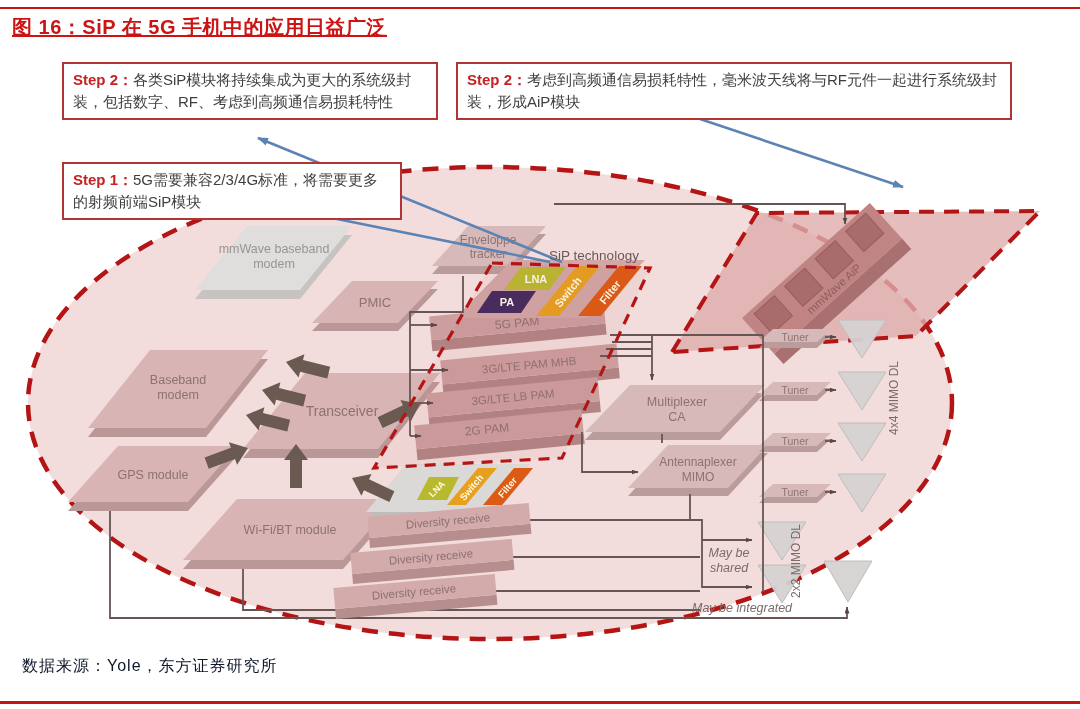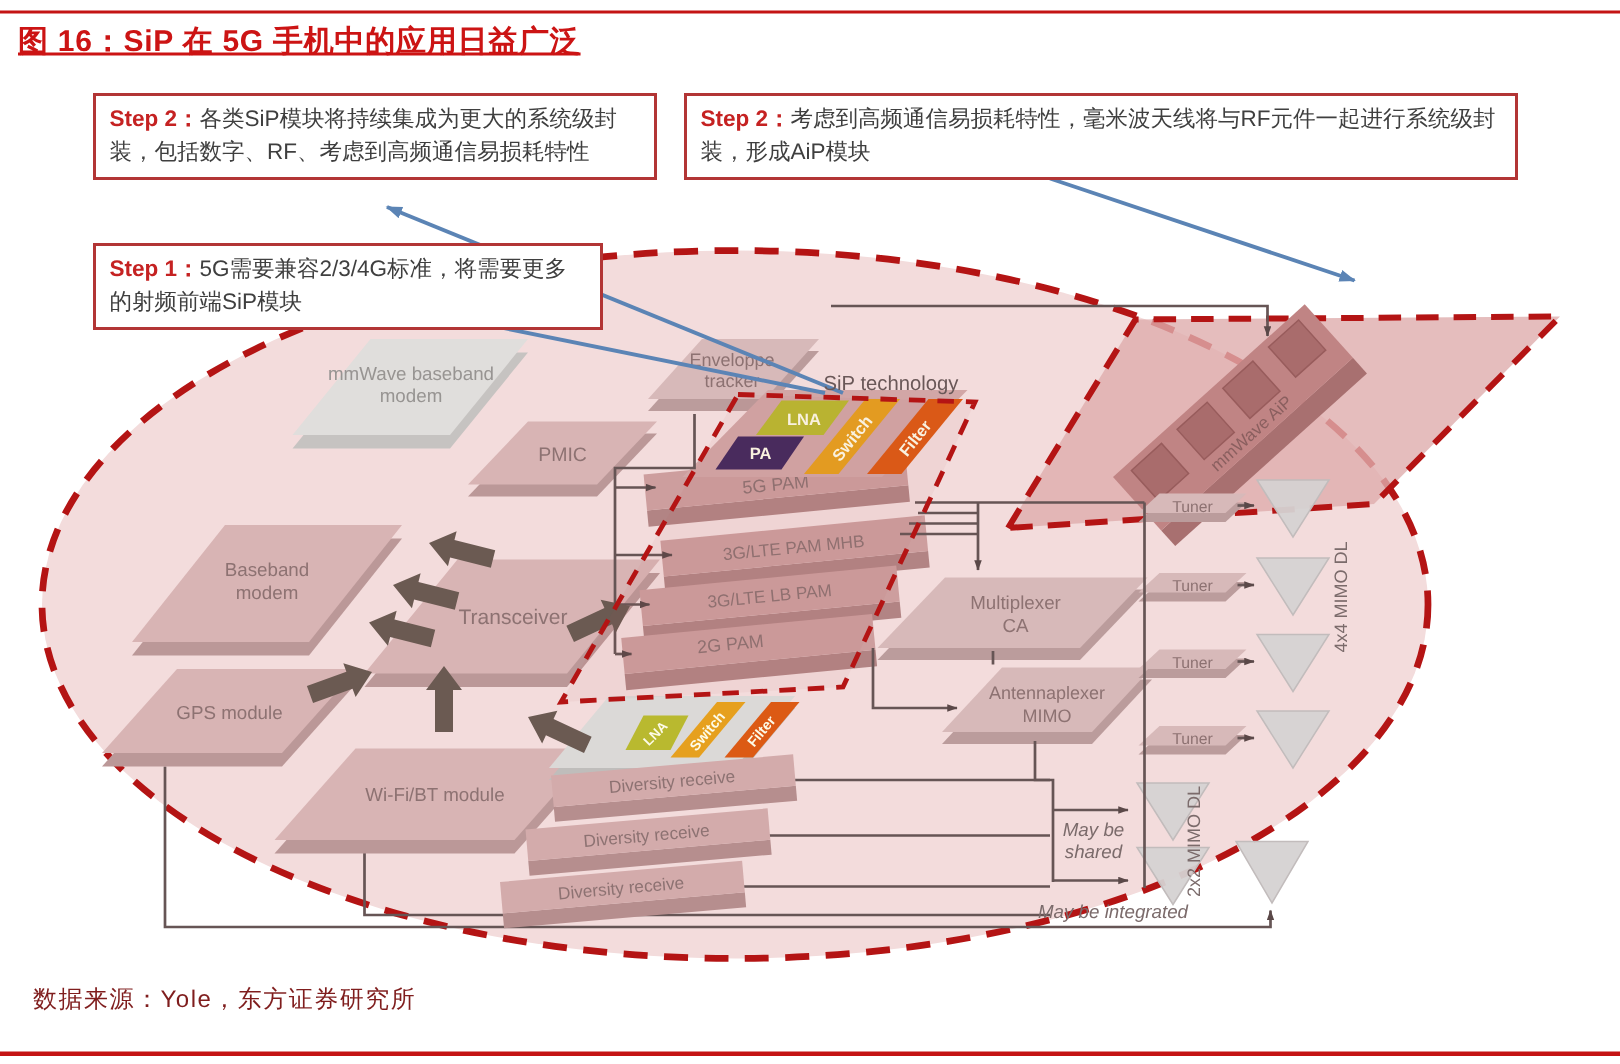--- a/index.html
+++ b/index.html
@@ -16,21 +16,21 @@
   .stepbox{
     position:absolute;z-index:3;background:#ffffff;border:2px solid #b23535;
     font-size:15px;line-height:1.45;color:#3f3f3f;padding:5px 9px;box-sizing:border-box;
   }
   .steplabel{color:#c52222;font-weight:bold;}
   #step3{left:62px;top:62px;width:376px;}
   #step2{left:456px;top:62px;width:556px;}
   #step1{left:62px;top:150px;width:340px;margin-top:12px;}
   .source{
     position:absolute;left:22px;top:656px;z-index:3;
-    font-size:16px;color:#7f1d1d;letter-spacing:1px;
+    font-size:16px;color:#0f172a;letter-spacing:1px;
   }
   svg{position:absolute;left:0;top:0;z-index:1;font-family:"Liberation Sans","DejaVu Sans",sans-serif;}
   .lbl{fill:#8d7272;text-anchor:middle;}
   .lblgray{fill:#979492;text-anchor:middle;}
   .chiptxt{fill:#fdfbe8;text-anchor:middle;font-weight:bold;}
   .annot{fill:#7b6b6b;text-anchor:middle;font-style:italic;}
   .vert{fill:#7b6b6b;text-anchor:middle;}
 </style>
 </head>
 <body>

